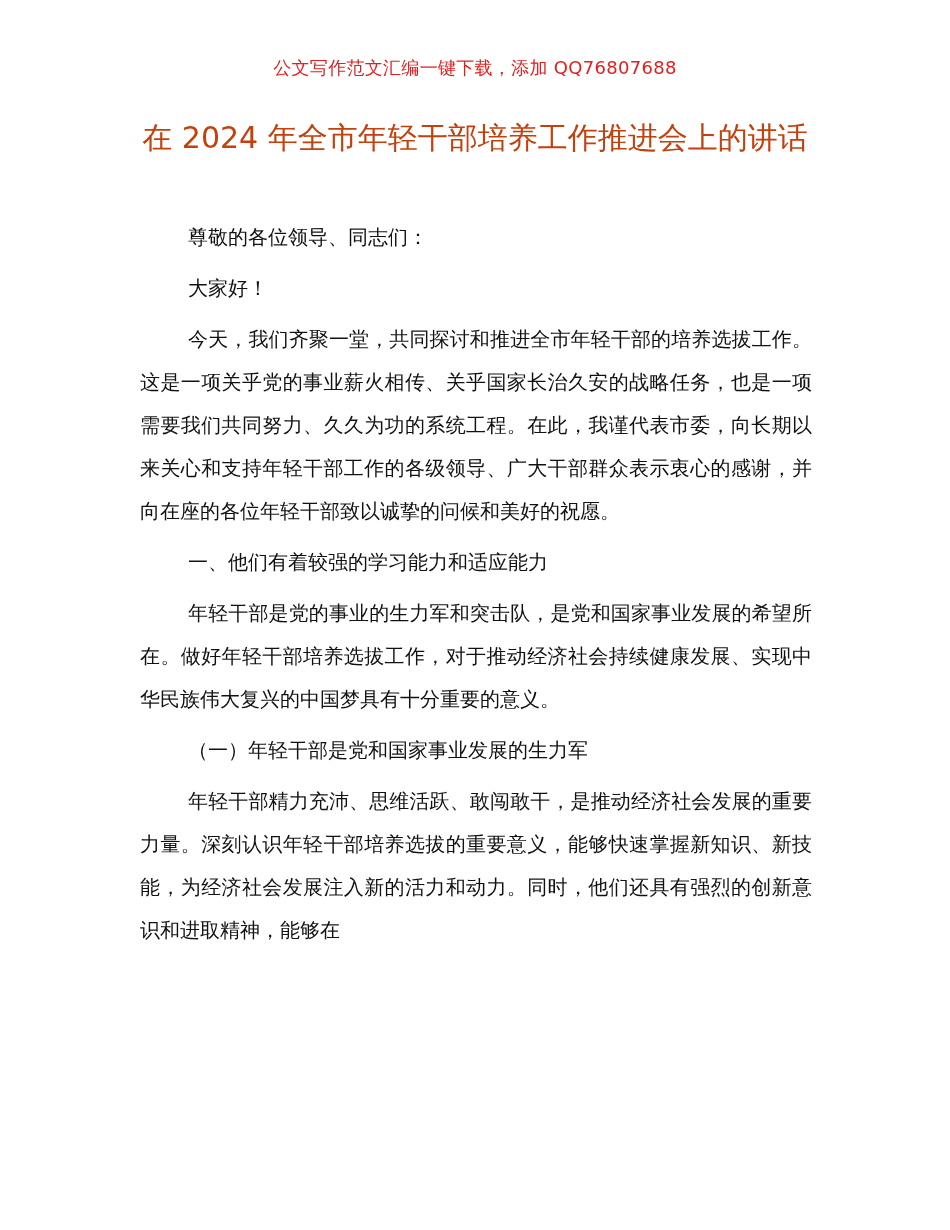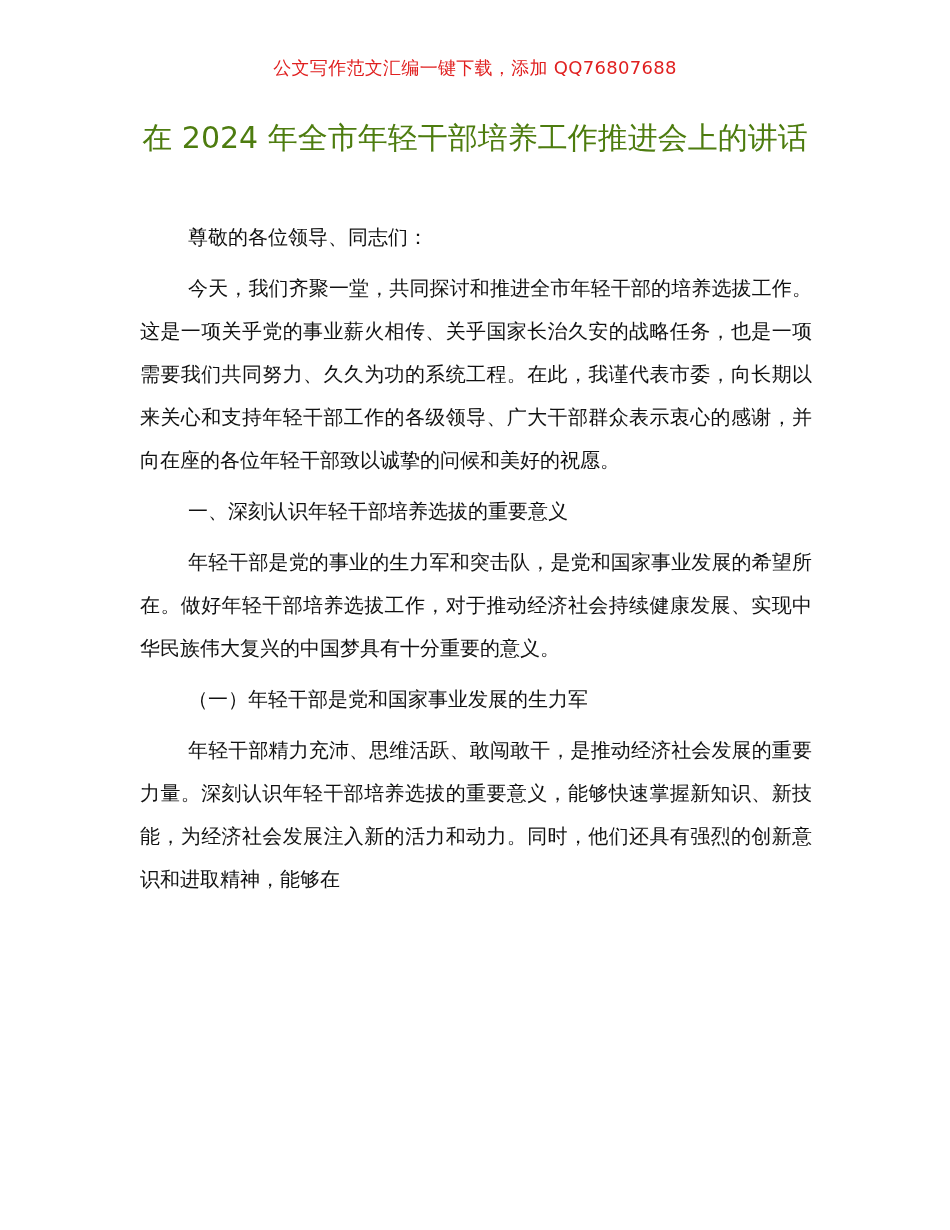--- a/index.html
+++ b/index.html
@@ -2,33 +2,34 @@
 <html><head>
   <meta charset="utf-8">
   <style>
     html, body { margin: 0; padding: 0; background: #ffffff; }
     body { width: 950px; height: 1230px; position: relative; overflow: hidden;
            font-family: "DejaVu Sans", "Liberation Sans", sans-serif; color: #111; }
     .page { position: absolute; left: 0; top: 0; width: 950px; height: 1230px; background: #fff; }
     .watermark { position: absolute; left: 0; width: 950px; top: 56px; text-align: center;
                  font-size: 18px; color: #e02020; letter-spacing: 0.3px; }
     .title { position: absolute; left: 140px; width: 670px; top: 116px; text-align: center;
-             font-size: 30px; line-height: 44px; color: #4d7c0f; }
+             font-size: 30px; line-height: 44px; color: #c2410c; }
     .body { position: absolute; left: 140px; width: 672px; top: 216px; }
     .p { font-size: 20px; line-height: 43px; margin: 0 0 0 0; text-align: justify;
          text-align-last: left; word-break: break-all; }
     .p.indent { text-indent: 48px; }
   </style>
 </head>
 <body>
 
 <div class="page">
   <div class="watermark">公文写作范文汇编一键下载，添加 QQ76807688</div>
   <div class="title">在 2024 年全市年轻干部培养工作推进会上的讲话</div>
   <div class="body">
     <p class="p indent" style="margin-bottom:8px;">尊敬的各位领导、同志们：</p>
+    <p class="p indent" style="margin-bottom:8px;">大家好！</p>
     <p class="p indent" style="margin-bottom:8px;">今天，我们齐聚一堂，共同探讨和推进全市年轻干部的培养选拔工作。这是一项关乎党的事业薪火相传、关乎国家长治久安的战略任务，也是一项需要我们共同努力、久久为功的系统工程。在此，我谨代表市委，向长期以来关心和支持年轻干部工作的各级领导、广大干部群众表示衷心的感谢，并向在座的各位年轻干部致以诚挚的问候和美好的祝愿。</p>
-    <p class="p indent" style="margin-bottom:8px;">一、深刻认识年轻干部培养选拔的重要意义</p>
+    <p class="p indent" style="margin-bottom:8px;">一、他们有着较强的学习能力和适应能力</p>
     <p class="p indent" style="margin-bottom:8px;">年轻干部是党的事业的生力军和突击队，是党和国家事业发展的希望所在。做好年轻干部培养选拔工作，对于推动经济社会持续健康发展、实现中华民族伟大复兴的中国梦具有十分重要的意义。</p>
     <p class="p indent" style="margin-bottom:8px;">（一）年轻干部是党和国家事业发展的生力军</p>
     <p class="p indent">年轻干部精力充沛、思维活跃、敢闯敢干，是推动经济社会发展的重要力量。深刻认识年轻干部培养选拔的重要意义，能够快速掌握新知识、新技能，为经济社会发展注入新的活力和动力。同时，他们还具有强烈的创新意识和进取精神，能够在</p>
   </div>
 </div>
 
 </body></html>

